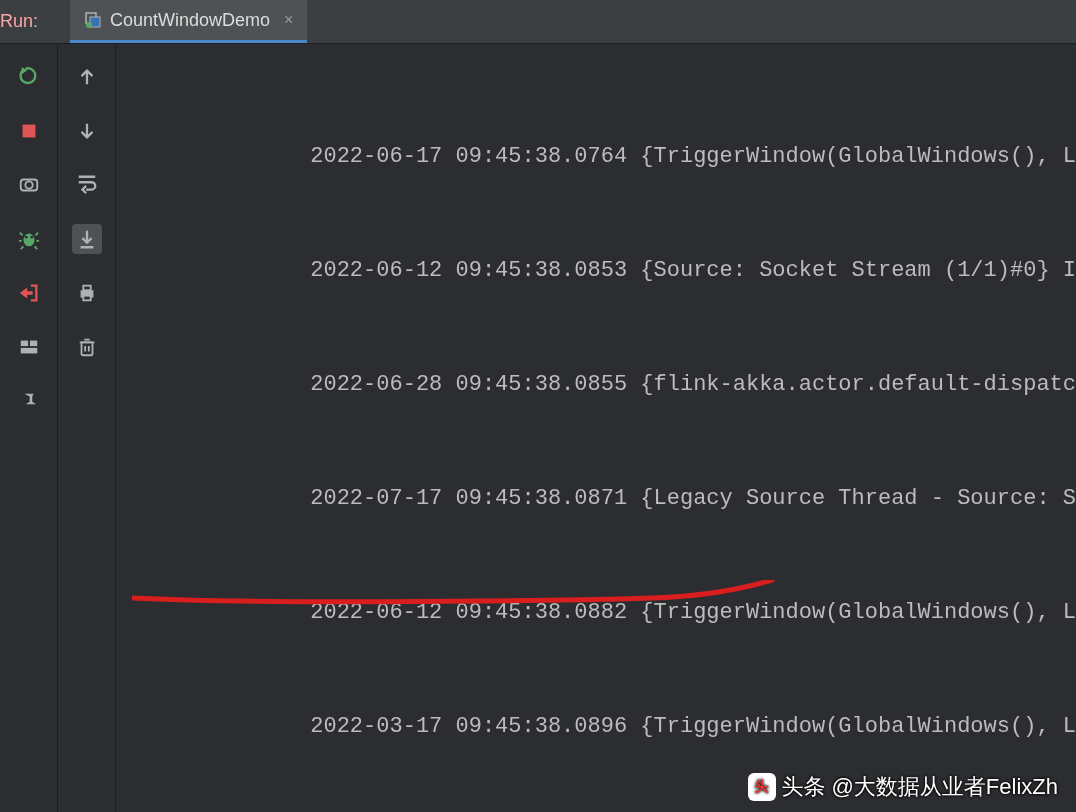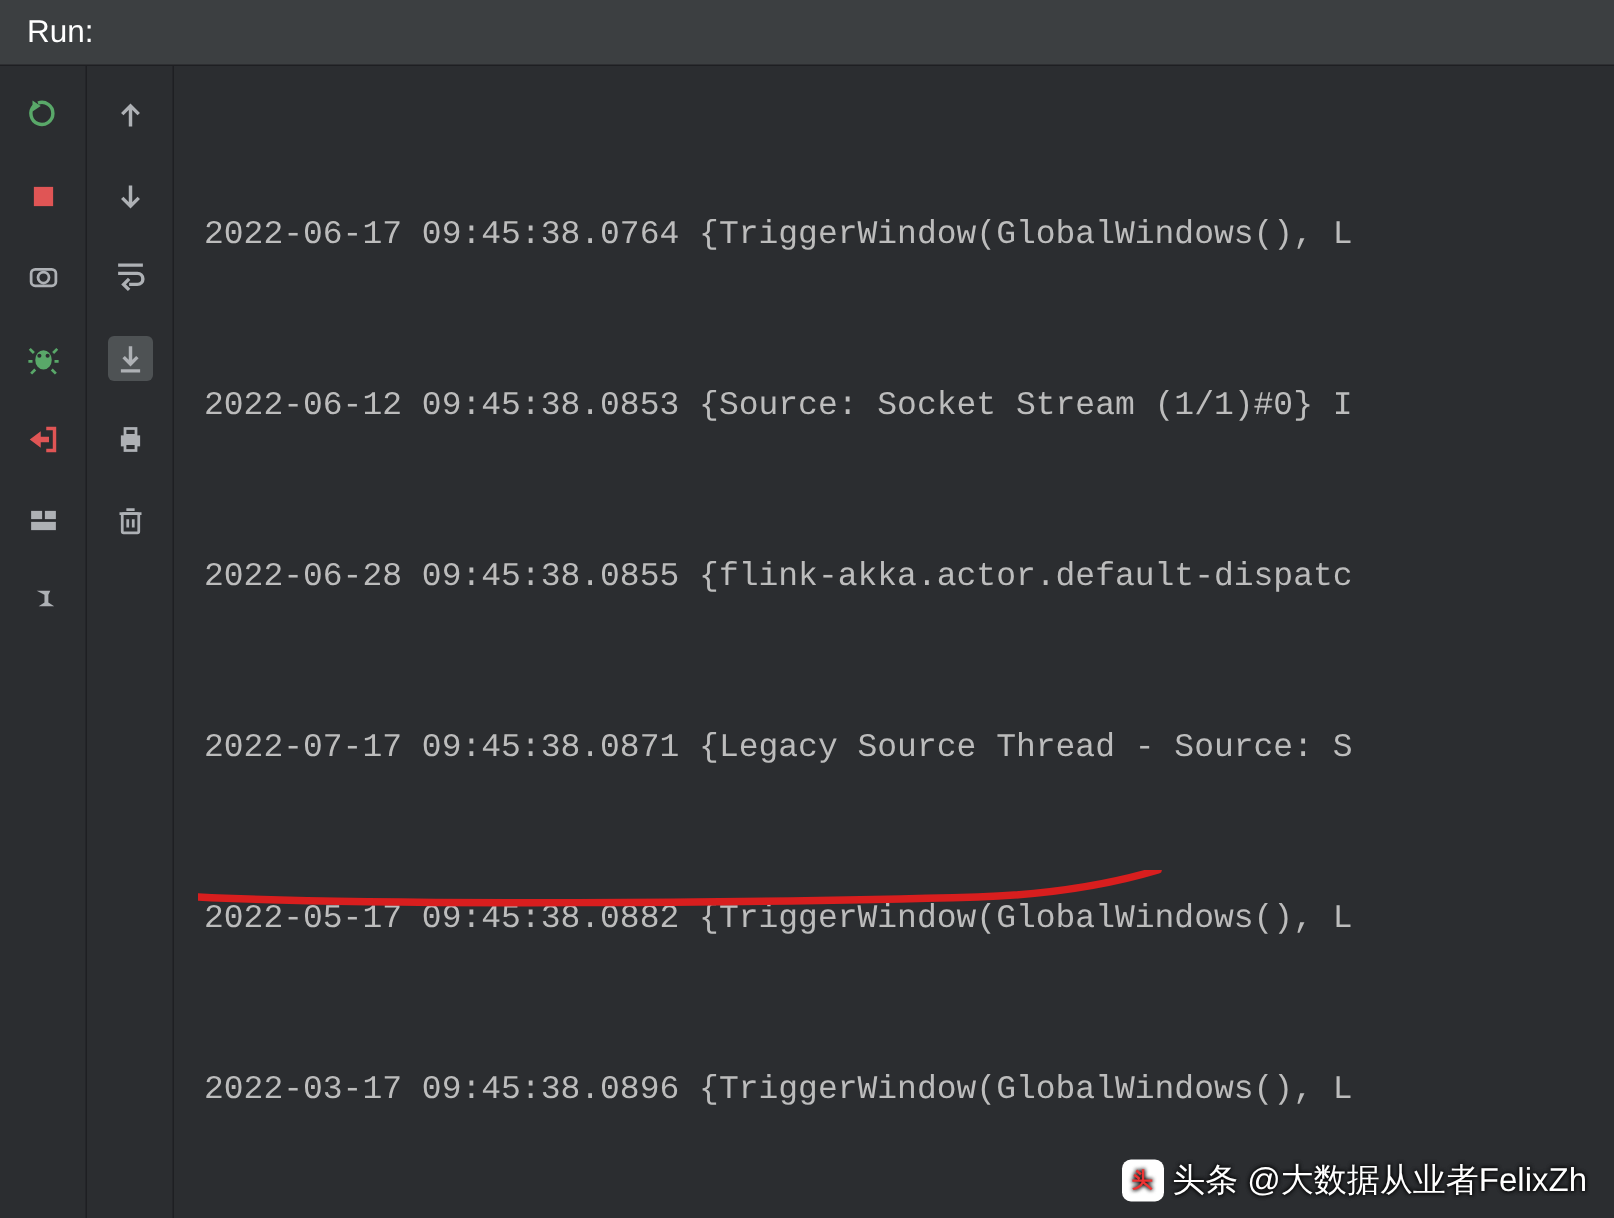--- a/index.html
+++ b/index.html
@@ -12,23 +12,22 @@
   }
   .header {
     height: 44px;
     display: flex;
     align-items: center;
     border-bottom: 1px solid #1e1f22;
     background: #3c3f41;
   }
   .run-label {
     width: 70px;
-    padding-left: 18px;
-    font-size: 21px;
-    color: #ffffff;
+    font-size: 18px;
+    color: #fca5a5;
   }
   .tab {
     display: flex;
     align-items: center;
     height: 100%;
     padding: 0 14px;
     border-bottom: 3px solid #4a88c7;
     background: #4e5254;
     gap: 8px;
   }
@@ -65,20 +64,21 @@
   .console {
     flex: 1;
     padding: 18px 0 0 20px;
     font-family: "Consolas", "Courier New", monospace;
     font-size: 22px;
     line-height: 38px;
     color: #bcbcbc;
     white-space: pre;
     overflow: hidden;
     position: relative;
+    text-align: right;
   }
   .console-line { height: 38px; }
 
   .annotation {
     position: absolute;
     left: 132px;
     top: 580px;
     pointer-events: none;
   }
   .watermark {
@@ -100,20 +100,31 @@
     color: #e33;
     font-weight: bold;
     font-size: 14px;
   }
 </style>
 </head>
 <body>
 
 <div class="header">
   <div class="run-label">Run:</div>
+  <div class="tab">
+    <span class="tab-icon">
+      <svg viewBox="0 0 18 18">
+        <rect x="2" y="2" width="10" height="10" fill="none" stroke="#aeb1b5" stroke-width="1.5"></rect>
+        <rect x="6" y="6" width="10" height="10" fill="#3573b5" stroke="#aeb1b5" stroke-width="1"></rect>
+        <circle cx="5" cy="14" r="3" fill="#59a869"></circle>
+      </svg>
+    </span>
+    <span class="tab-title">CountWindowDemo</span>
+    <span class="tab-close">×</span>
+  </div>
 </div>
 
 <div class="body">
 
   <div class="col col1">
     <div class="icon-btn">
       <svg viewBox="0 0 24 24">
           <path fill="none" stroke="#59a869" stroke-width="2.5" d="M5 5 a8 8 0 1 0 3 -2"></path>
           <path fill="#59a869" d="M4 1 L4 9 L10 5 Z"></path>
         </svg>
@@ -191,21 +202,21 @@
           <path stroke="#aeb1b5" stroke-width="2" d="M4 7h16 M9 4h6 M10 11v6 M14 11v6"></path>
         </svg>
     </div>
   </div>
 
   <div class="console">
     <div class="console-line">2022-06-17 09:45:38.0764 {TriggerWindow(GlobalWindows(), L</div>
     <div class="console-line">2022-06-12 09:45:38.0853 {Source: Socket Stream (1/1)#0} I</div>
     <div class="console-line">2022-06-28 09:45:38.0855 {flink-akka.actor.default-dispatc</div>
     <div class="console-line">2022-07-17 09:45:38.0871 {Legacy Source Thread - Source: S</div>
-    <div class="console-line">2022-05-17 09:45:38.0882 {TriggerWindow(GlobalWindows(), L</div>
+    <div class="console-line">2022-06-12 09:45:38.0882 {TriggerWindow(GlobalWindows(), L</div>
     <div class="console-line">2022-03-17 09:45:38.0896 {TriggerWindow(GlobalWindows(), L</div>
     
     
     
     
     
     
     
     
     

